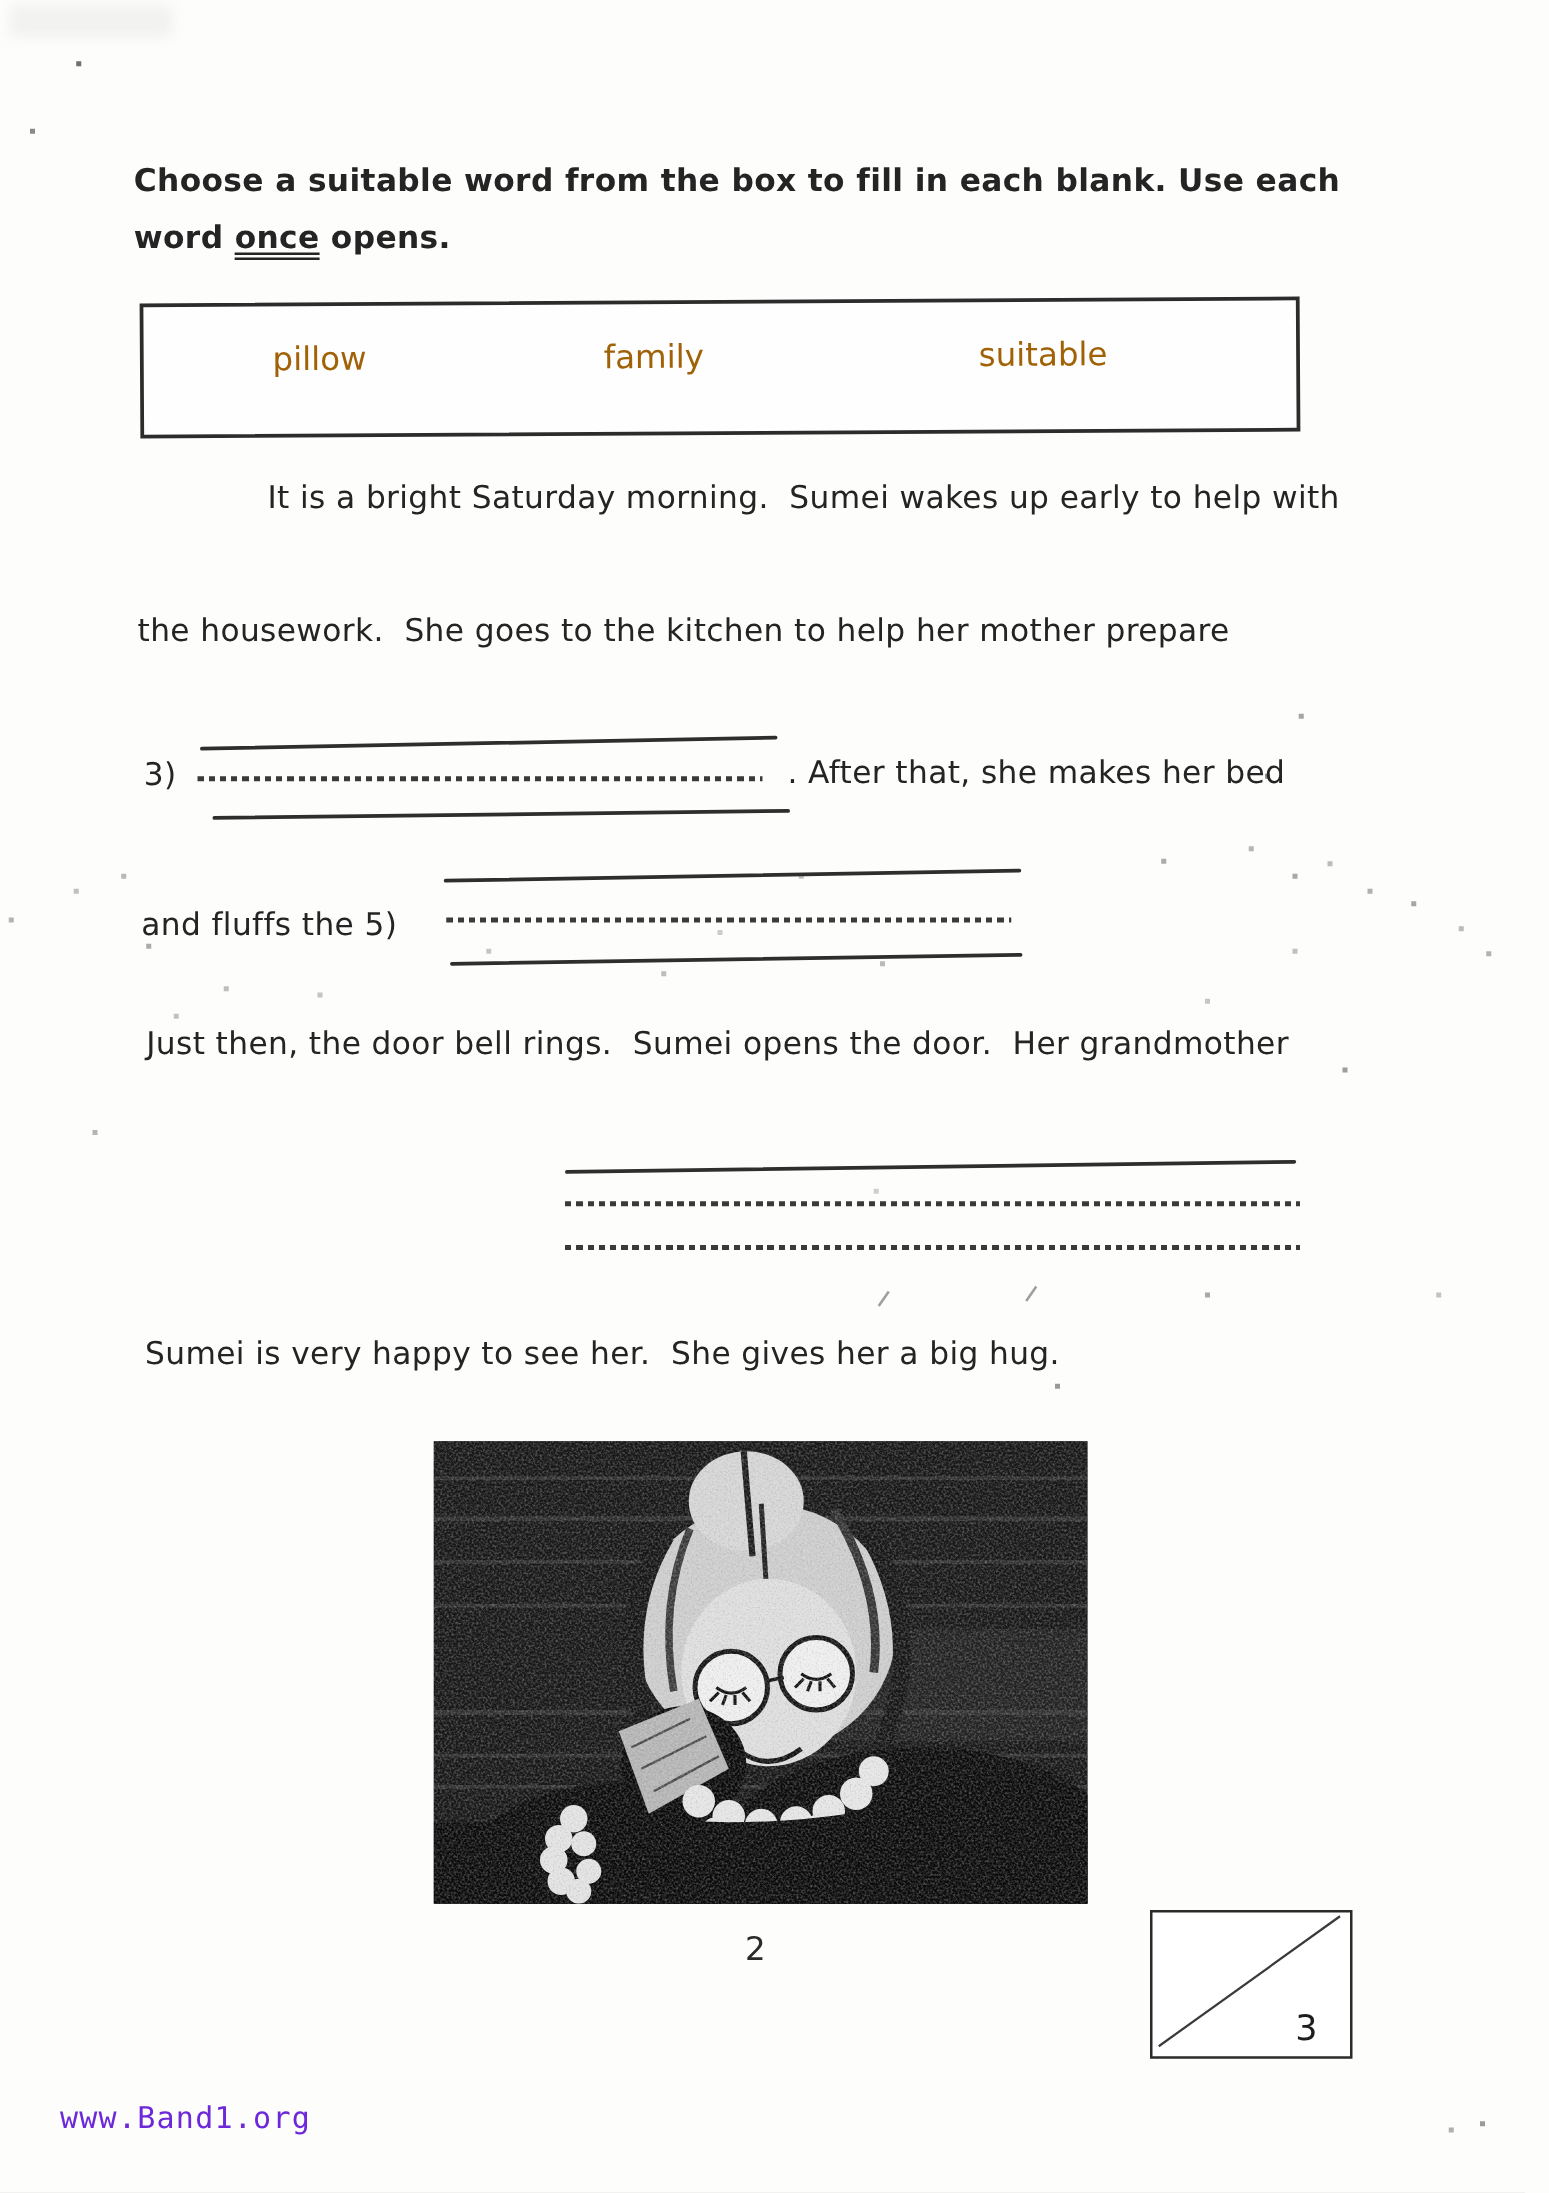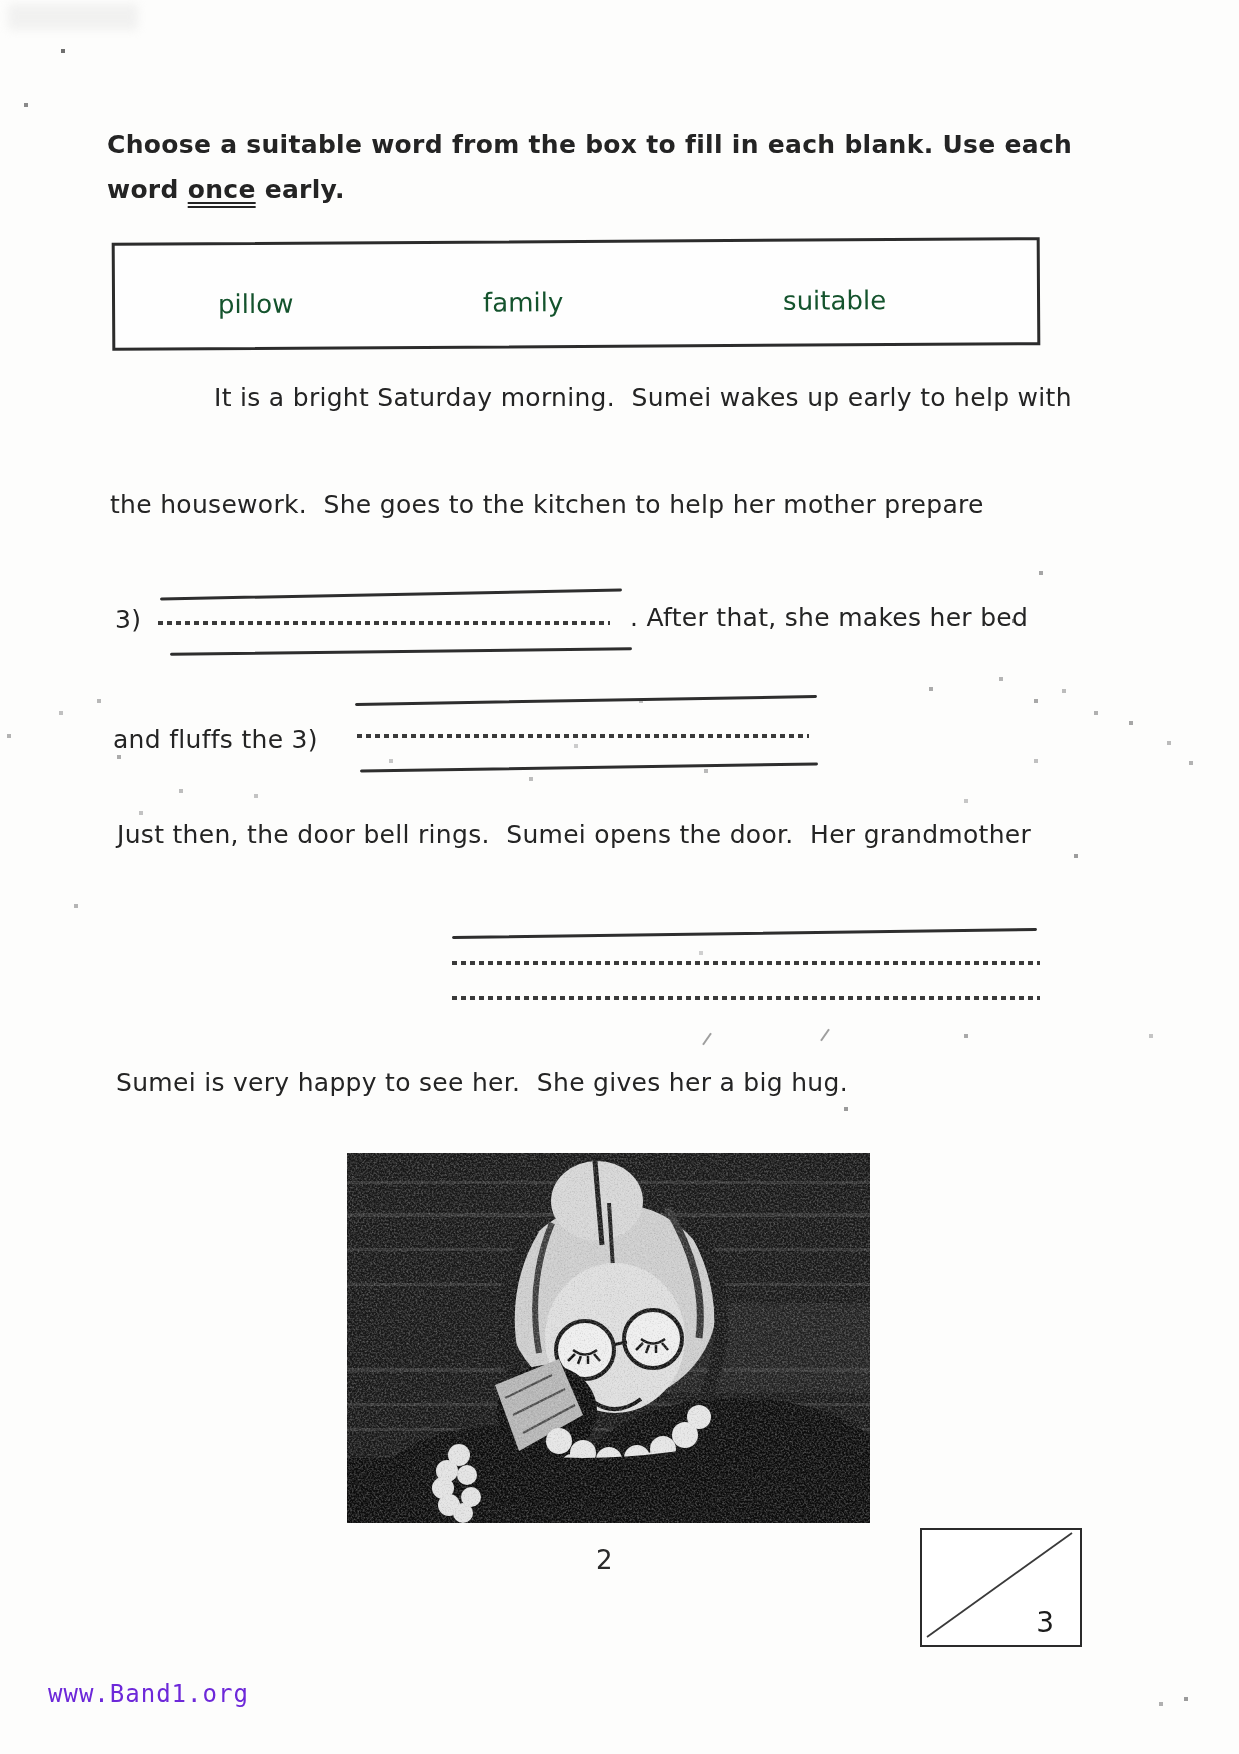--- a/index.html
+++ b/index.html
@@ -9,21 +9,21 @@
     font-family:"DejaVu Sans",sans-serif;color:#222;
   }
   .txt{position:absolute;white-space:pre;font-size:25px;letter-spacing:.3px;line-height:1.2;color:#242424;}
   .bold{font-weight:bold;}
   .u-double{text-decoration:underline;text-decoration-style:double;text-underline-offset:4px;}
   
   .wordbox{
     position:absolute;left:112px;top:240px;width:922px;height:102px;
     border:3px solid #2c2c2c;transform:rotate(-0.35deg);background:#fefefe;
   }
-  .wordbox .w{position:absolute;top:44px;font-size:26px;color:#14532d;}
+  .wordbox .w{position:absolute;top:28px;font-size:26px;color:#a16207;}
   
   .solid-line{position:absolute;height:3px;background:#2e2e2e;border-radius:2px;}
   .dotted-line{
     position:absolute;height:4px;
     background:repeating-linear-gradient(90deg,#3a3a3a 0 5px,transparent 5px 9px);
   }
   
   .photo{position:absolute;left:347px;top:1153px;width:523px;height:370px;background:#141414;}
   
   .scorebox{position:absolute;left:920px;top:1528px;width:158px;height:115px;border:2px solid #2b2b2b;background:#fff;}
@@ -54,39 +54,39 @@
 <body>
 
 <div class="page">
 
   <div class="smudge"></div>
   <div class="speck"></div>
   <div class="stray" style="left:700px;top:1038px;transform:rotate(-55deg);"></div>
   <div class="stray" style="left:818px;top:1034px;transform:rotate(-55deg);"></div>
 
   <div class="txt bold" style="left:107px;top:130px;">Choose a suitable word from the box to fill in each blank. Use each</div>
-  <div class="txt bold" style="left:107px;top:175px;"><span>word </span><span class="u-double">once</span><span> early.</span></div>
+  <div class="txt bold" style="left:107px;top:175px;"><span>word </span><span class="u-double">once</span><span> opens.</span></div>
 
   <div class="wordbox">
     <span class="w" style="left:103px;">pillow</span>
     <span class="w" style="left:368px;text-align:center;">family</span>
     <span class="w" style="left:668px;">suitable</span>
   </div>
 
   <div class="txt" style="left:110px;top:490px;">the housework.  She goes to the kitchen to help her mother prepare</div>
   <div class="txt" style="left:214px;top:383px;">It is a bright Saturday morning.  Sumei wakes up early to help with</div>
 
   <div class="solid-line" style="left:160px;top:593px;width:462px;transform:rotate(-1.1deg);"></div>
   <div class="txt" style="left:115px;top:605px;">3)</div>
   <div class="dotted-line" style="left:158px;top:621px;width:452px;"></div>
   <div class="txt" style="left:630px;top:603px;">. After that, she makes her bed</div>
   <div class="solid-line" style="left:170px;top:650px;width:462px;transform:rotate(-0.7deg);"></div>
 
   <div class="solid-line" style="left:355px;top:699px;width:462px;transform:rotate(-1deg);"></div>
-  <div class="txt" style="left:113px;top:725px;">and fluffs the 3)</div>
+  <div class="txt" style="left:113px;top:725px;">and fluffs the 5)</div>
   <div class="dotted-line" style="left:357px;top:734px;width:452px;"></div>
   <div class="solid-line" style="left:360px;top:766px;width:458px;transform:rotate(-0.9deg);"></div>
 
   <div class="txt" style="left:117px;top:820px;">Just then, the door bell rings.  Sumei opens the door.  Her grandmother</div>
 
   <div class="solid-line" style="left:452px;top:932px;width:585px;transform:rotate(-0.8deg);"></div>
   <div class="dotted-line" style="left:452px;top:961px;width:588px;"></div>
   <div class="dotted-line" style="left:452px;top:996px;width:588px;"></div>
 
   <div class="txt" style="left:116px;top:1068px;">Sumei is very happy to see her.  She gives her a big hug.</div>

